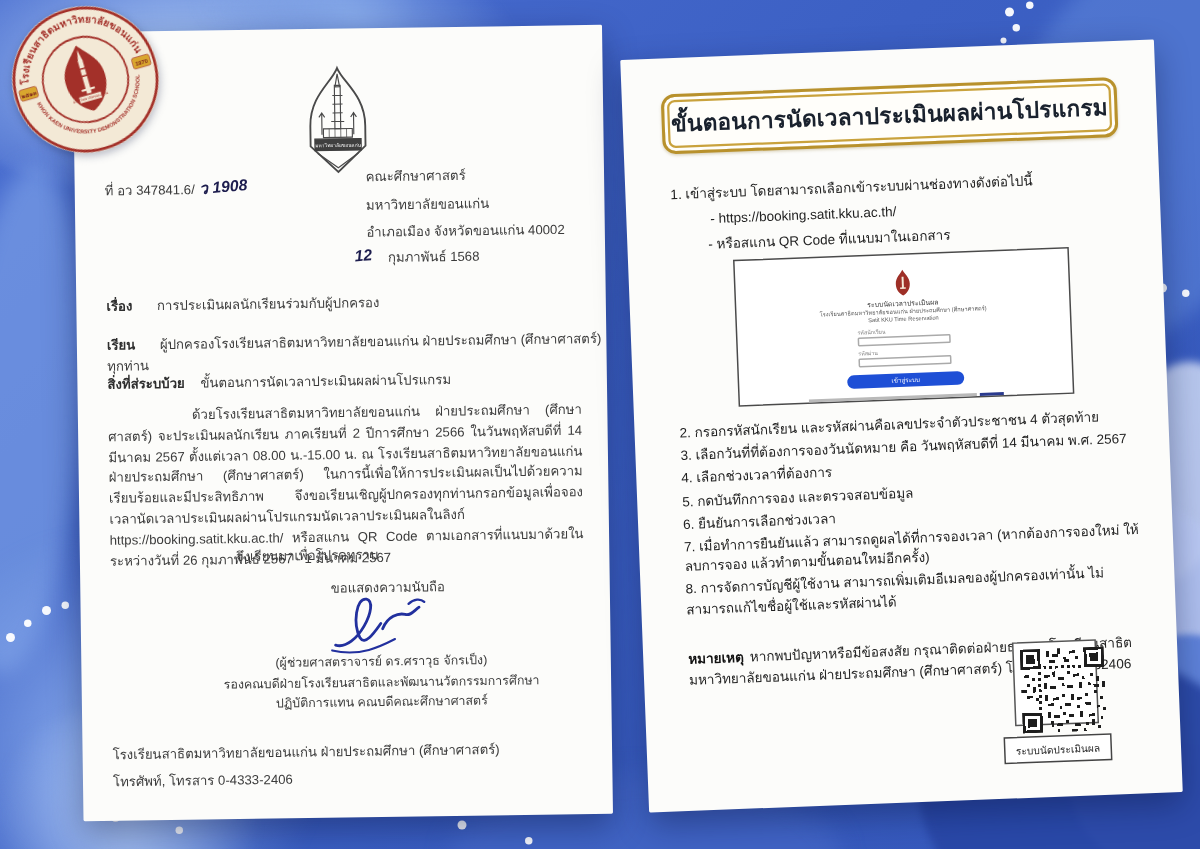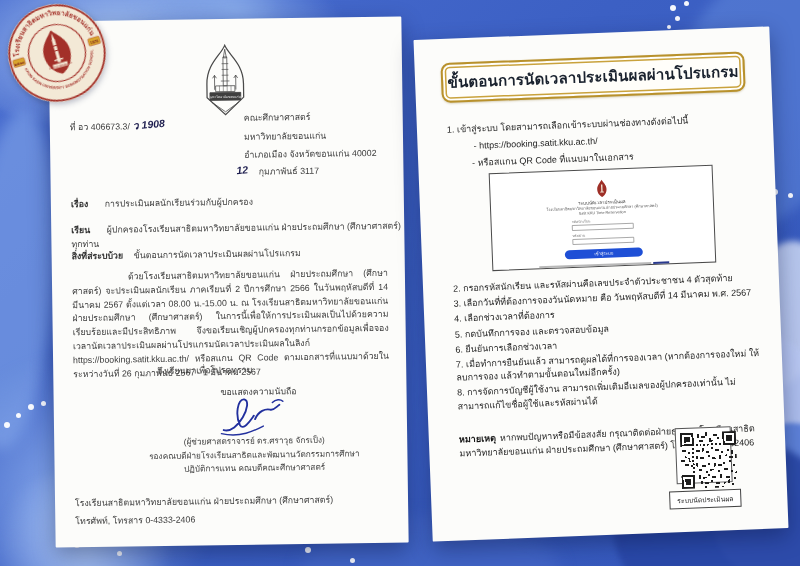--- a/index.html
+++ b/index.html
@@ -118,33 +118,33 @@
       <path d="M23.5,21 h7 M23.5,27 h7 M23.5,33 h7 M22.5,39 h9" stroke="#4a4a4a" stroke-width=".7"></path>
       <path d="M14,36 l2,-3 l2,3 M16,33 v15 M36,36 l2,-3 l2,3 M38,33 v15" stroke="#4a4a4a" stroke-width=".8" fill="none"></path>
       <rect x="17" y="44" width="20" height="6" fill="none" stroke="#4a4a4a" stroke-width=".8"></rect>
       <path d="M21,44 v6 M25,44 v6 M29,44 v6 M33,44 v6" stroke="#4a4a4a" stroke-width=".5"></path>
       <rect x="11" y="51" width="32" height="8" fill="#3f3f3f" stroke="#3f3f3f" stroke-width=".8"></rect>
       <text x="27" y="56.6" font-size="3.4" fill="#ffffff" text-anchor="middle">มหาวิทยาลัยขอนแก่น</text>
       <path d="M13,61 L27,71 L41,61" fill="none" stroke="#4a4a4a" stroke-width=".8"></path>
     </svg>
 
     <div class="abs" style="left:20px;top:97px;">
-      <span>ที่ อว 406673.3/</span>
+      <span>ที่ อว 347841.6/</span>
       <span class="hand">ว 1908</span>
     </div>
 
     <div class="abs addr" style="left:194px;top:90px;">
       <div>คณะศึกษาศาสตร์</div>
       <div>มหาวิทยาลัยขอนแก่น</div>
       <div>อำเภอเมือง จังหวัดขอนแก่น 40002</div>
     </div>
 
     <div class="abs" style="left:186px;top:146px;">
       <span class="hand">12</span>
-      <span style="margin-left:8px;">กุมภาพันธ์  3117</span>
+      <span style="margin-left:8px;">กุมภาพันธ์  1568</span>
     </div>
 
     <div class="abs" style="left:20px;top:176px;">
       <span class="lt-label">เรื่อง</span>
       <span style="margin-left:14px;">การประเมินผลนักเรียนร่วมกับผู้ปกครอง</span>
     </div>
     <div class="abs" style="left:20px;top:202px;">
       <span class="lt-label">เรียน</span>
       <span style="margin-left:14px;">ผู้ปกครองโรงเรียนสาธิตมหาวิทยาลัยขอนแก่น ฝ่ายประถมศึกษา (ศึกษาศาสตร์) ทุกท่าน</span>
     </div>

